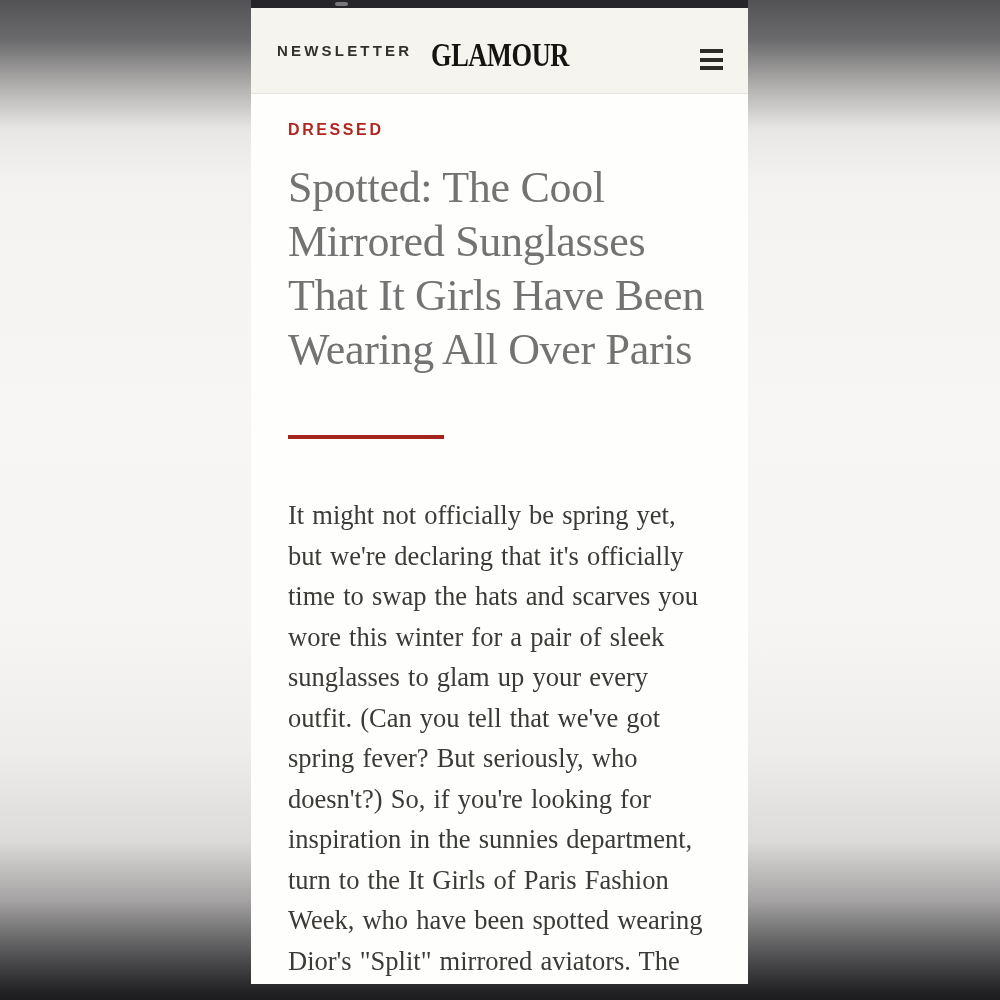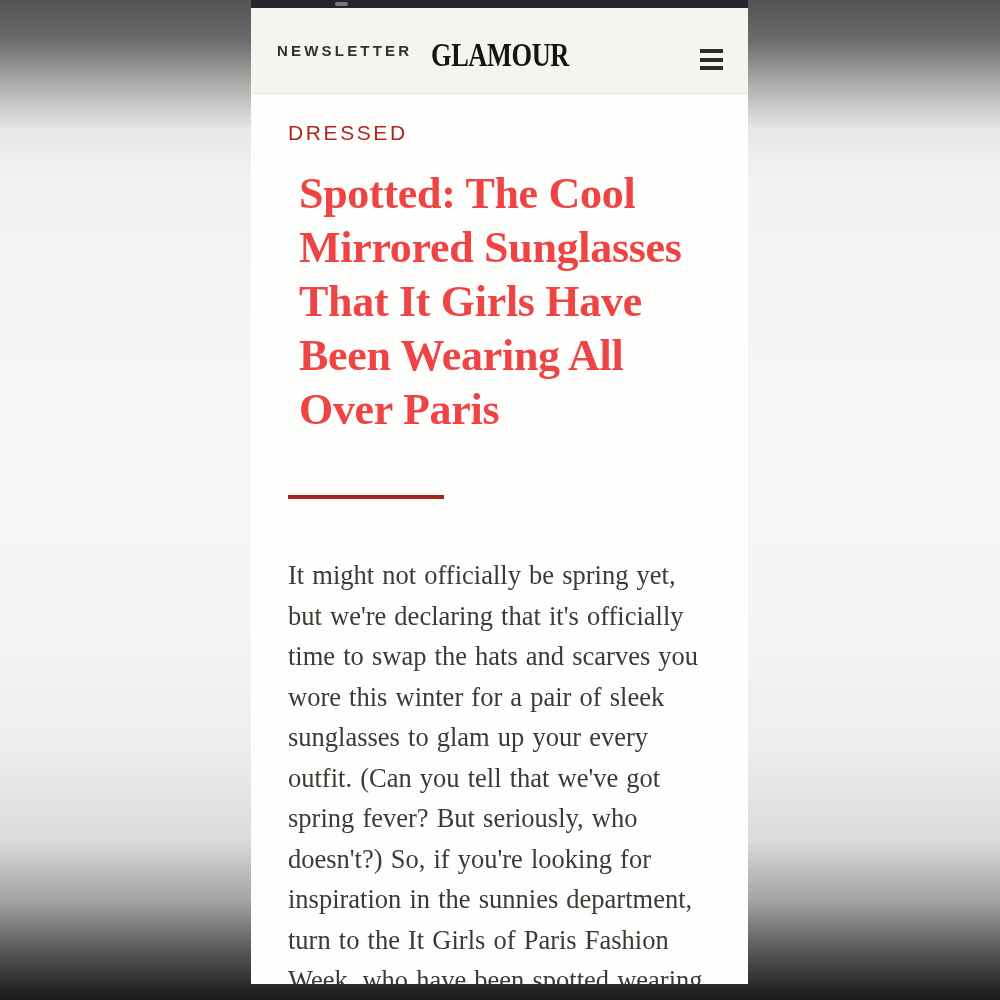--- a/index.html
+++ b/index.html
@@ -102,34 +102,34 @@
   .hamburger .bar {
     height: 4px;
     background: #2b2b28;
   }
 
   .article {
     padding: 27px 42px 0 37px;
   }
   .category-link {
     display: inline-block;
-    font-size: 21px;
-    font-weight: 400;
+    font-size: 16px;
+    font-weight: 700;
     letter-spacing: 2.6px;
     color: #b1271f;
     cursor: pointer;
   }
   .headline {
-    margin: 22px 0 0 11px;
+    margin: 22px 0 0 0;
     max-width: 440px;
     font-family: "Liberation Serif", serif;
-    font-weight: 700;
+    font-weight: 400;
     font-size: 44px;
     line-height: 54px;
-    color: #ef4444;
+    color: #737373;
     letter-spacing: -0.3px;
   }
   .divider {
     width: 156px;
     height: 4px;
     margin: 58px 0 0 0;
     border: none;
     background: #a3231d;
   }
   .body-text {

